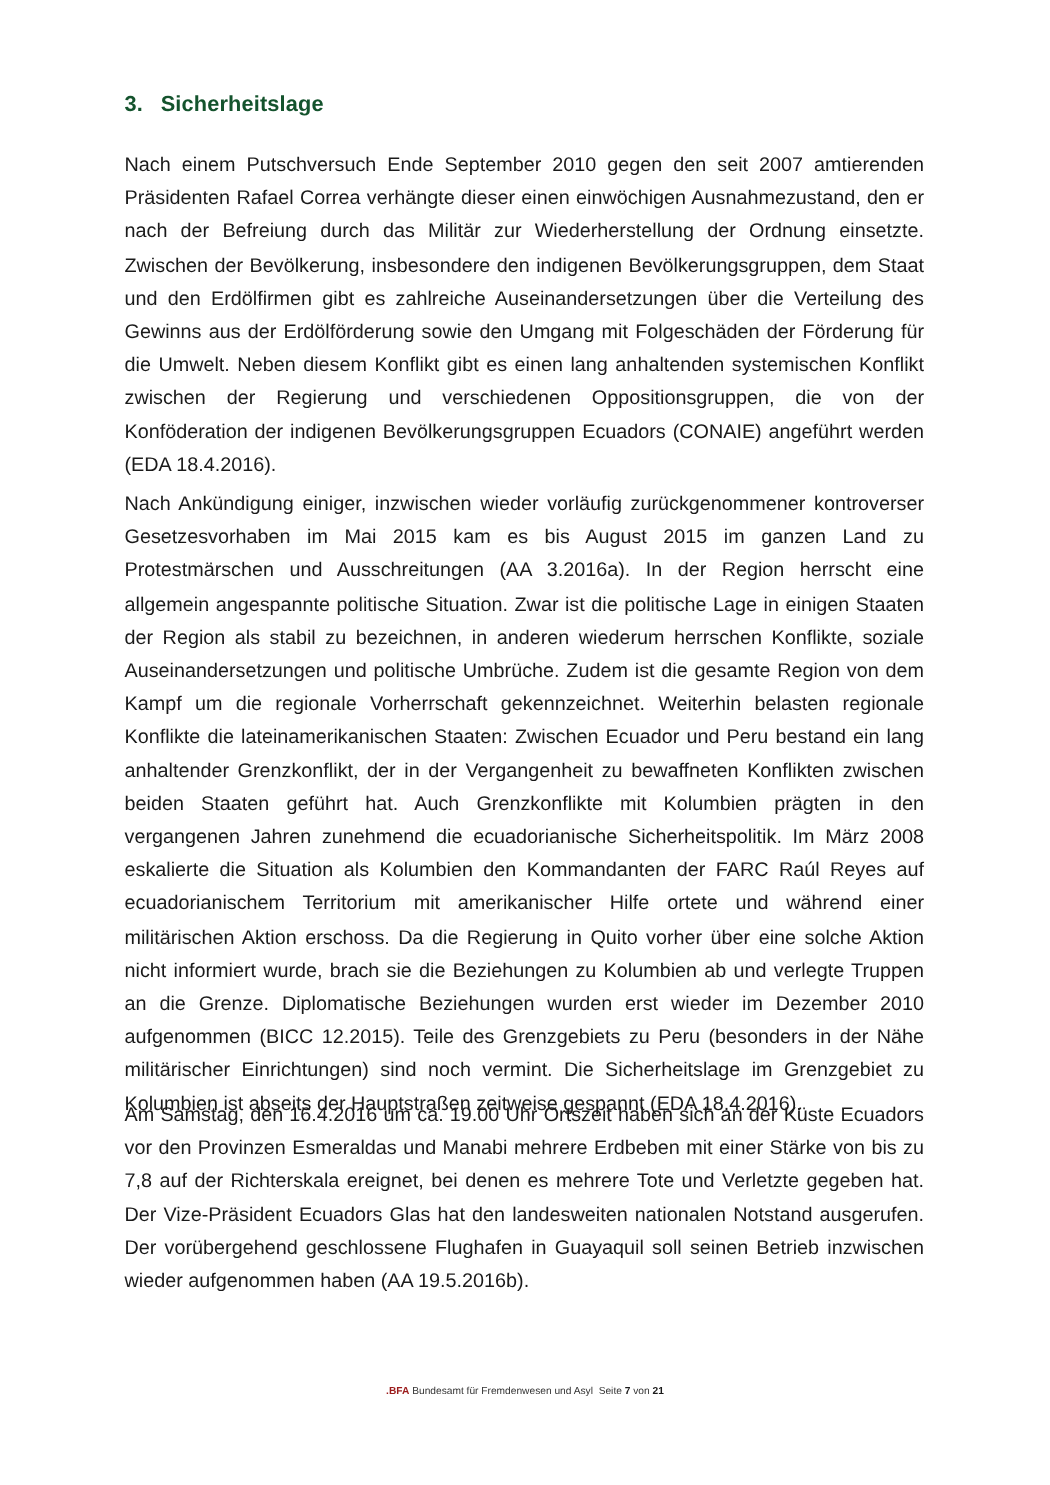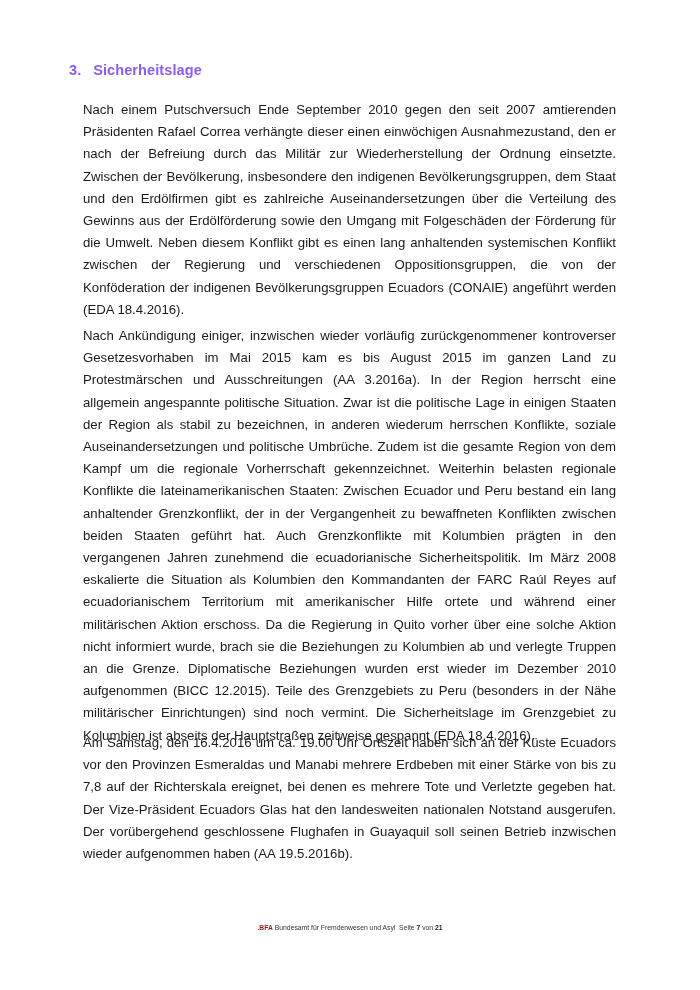--- a/index.html
+++ b/index.html
@@ -16,25 +16,25 @@
       color: #1a1a1a;
     }
     .page {
       position: absolute;
       left: 0; top: 0;
       width: 700px; height: 990px;
       background: #ffffff;
     }
     .heading {
       position: absolute;
-      left: 69px;
+      left: 83px;
       top: 62px;
       font-size: 14.5px;
       font-weight: bold;
-      color: #8b5cf6;
+      color: #14532d;
       letter-spacing: 0.1px;
     }
     .heading .num {
       display: inline-block;
       width: 20px;
     }
     .content {
       position: absolute;
       left: 83px;
       width: 533px;

